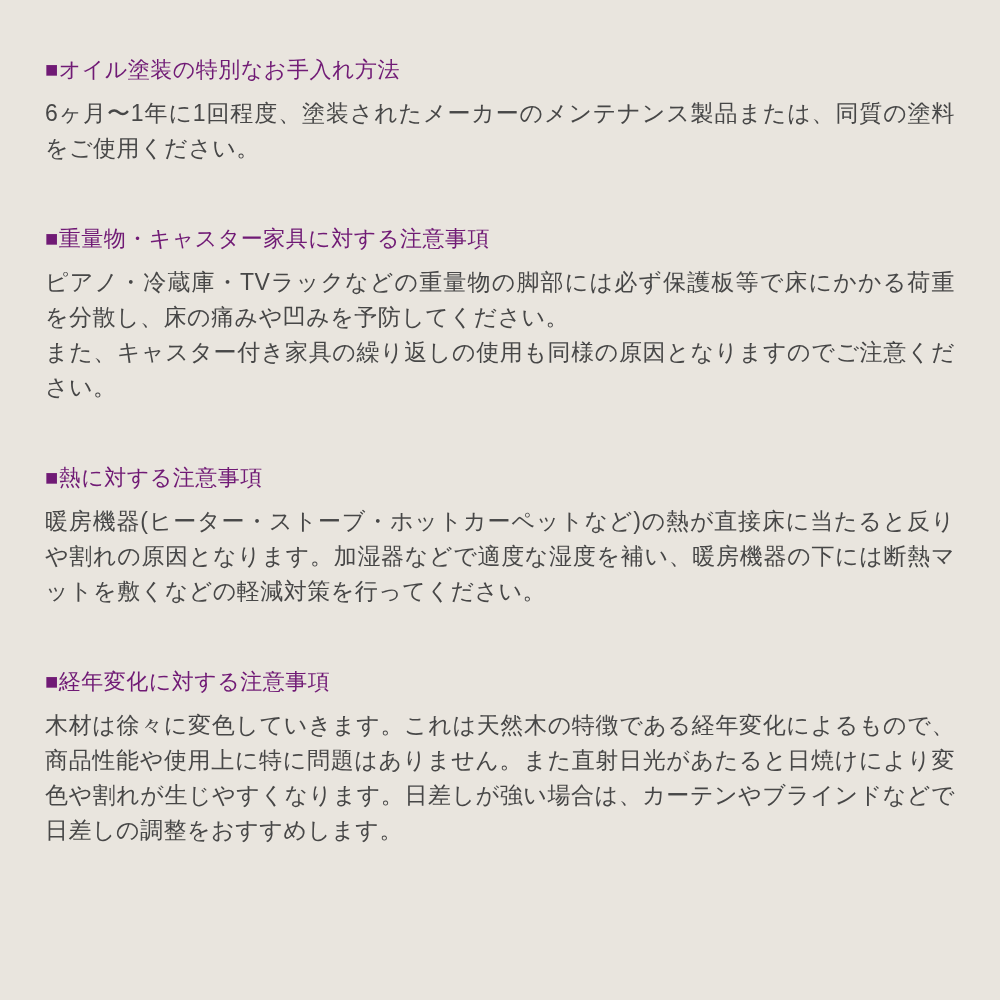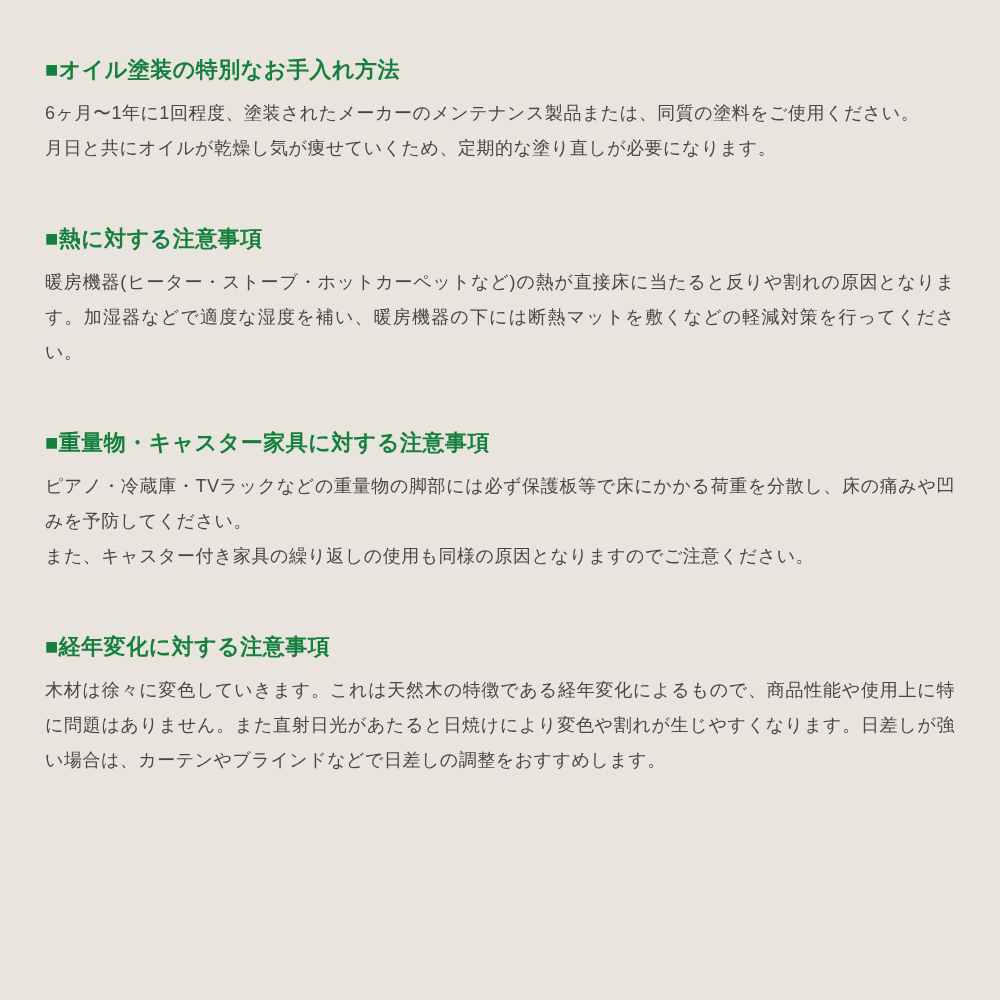--- a/index.html
+++ b/index.html
@@ -21,57 +21,56 @@
   }
   .care-section {
     margin: 0 0 57px 0;
   }
   .care-section:last-child {
     margin-bottom: 16px;
   }
   .section-title {
     margin: 0 0 11px 0;
     font-size: 22px;
-    font-weight: bold;
+    font-weight: normal;
     line-height: 31px;
-    color: #15803d;
+    color: #701a75;
     letter-spacing: 0.5px;
   }
   .section-paragraph {
     margin: 0;
-    font-size: 18px;
+    font-size: 23px;
     font-weight: normal;
     line-height: 35px;
     color: #474747;
     text-align: justify;
     letter-spacing: 0.5px;
     overflow-wrap: anywhere;
     word-break: normal;
   }
 </style>
 </head>
 <body>
 
 <div class="page">
 
   <section class="care-section">
     <h2 class="section-title">■オイル塗装の特別なお手入れ方法</h2>
     <p class="section-paragraph">6ヶ月〜1年に1回程度、塗装されたメーカーのメンテナンス製品または、同質の塗料をご使用ください。</p>
-    <p class="section-paragraph">月日と共にオイルが乾燥し気が痩せていくため、定期的な塗り直しが必要になります。</p>
-  </section>
-
-  <section class="care-section">
-    <h2 class="section-title">■熱に対する注意事項</h2>
-    <p class="section-paragraph">暖房機器(ヒーター・ストーブ・ホットカーペットなど)の熱が直接床に当たると反りや割れの原因となります。加湿器などで適度な湿度を補い、暖房機器の下には断熱マットを敷くなどの軽減対策を行ってください。</p>
   </section>
 
   <section class="care-section">
     <h2 class="section-title">■重量物・キャスター家具に対する注意事項</h2>
     <p class="section-paragraph">ピアノ・冷蔵庫・TVラックなどの重量物の脚部には必ず保護板等で床にかかる荷重を分散し、床の痛みや凹みを予防してください。</p>
     <p class="section-paragraph">また、キャスター付き家具の繰り返しの使用も同様の原因となりますのでご注意ください。</p>
+  </section>
+
+  <section class="care-section">
+    <h2 class="section-title">■熱に対する注意事項</h2>
+    <p class="section-paragraph">暖房機器(ヒーター・ストーブ・ホットカーペットなど)の熱が直接床に当たると反りや割れの原因となります。加湿器などで適度な湿度を補い、暖房機器の下には断熱マットを敷くなどの軽減対策を行ってください。</p>
   </section>
 
   <section class="care-section">
     <h2 class="section-title">■経年変化に対する注意事項</h2>
     <p class="section-paragraph">木材は徐々に変色していきます。これは天然木の特徴である経年変化によるもので、商品性能や使用上に特に問題はありません。また直射日光があたると日焼けにより変色や割れが生じやすくなります。日差しが強い場合は、カーテンやブラインドなどで日差しの調整をおすすめします。</p>
   </section>
 
 </div>
 
 </body></html>

